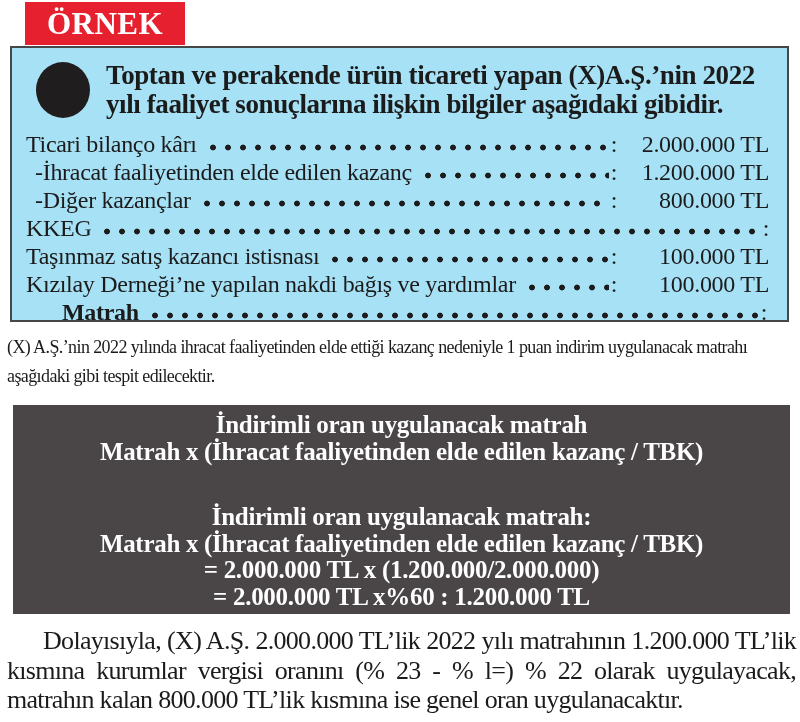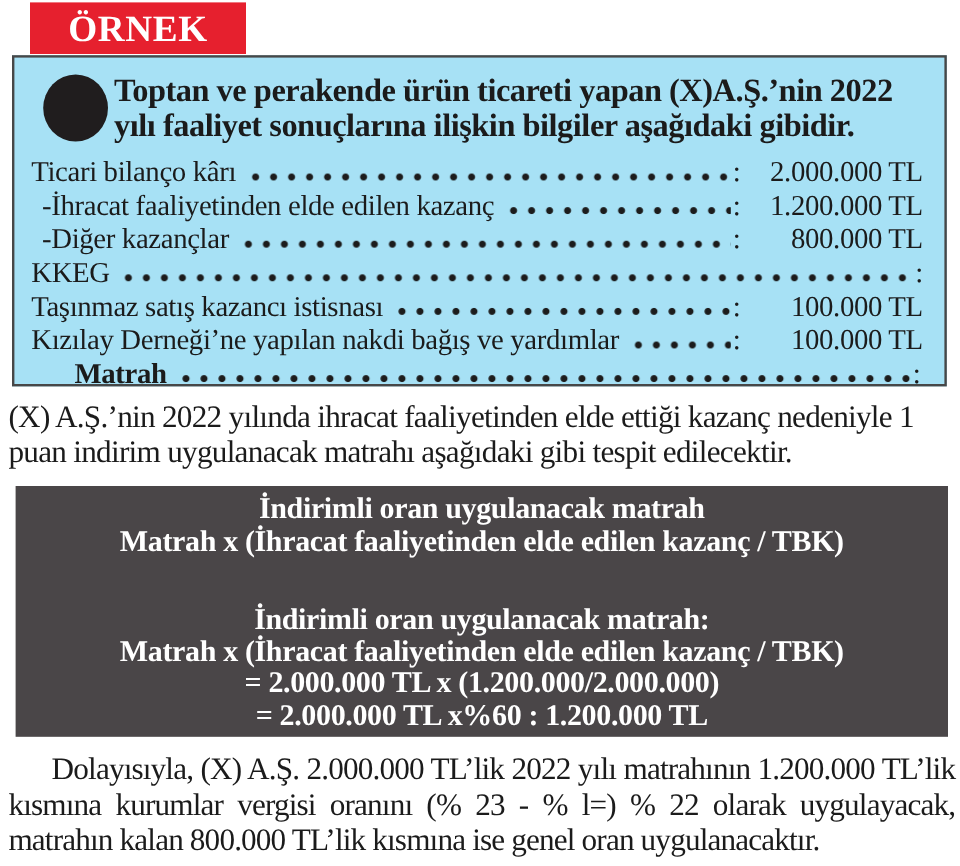--- a/index.html
+++ b/index.html
@@ -7,38 +7,38 @@
   body {
     position:relative;
     font-family:"Liberation Serif", serif;
     color:#1b1b1b;
     overflow:hidden;
   }
 
   
   .ornek-badge {
     position:absolute; left:25px; top:2px;
-    width:180px; height:43px;
+    width:160px; height:43px;
     background:#e6202e;
     color:#ffffff;
     font-weight:bold;
     font-size:31px;
     letter-spacing:0.5px;
     display:flex; align-items:center; justify-content:center;
   }
 
   
   .example-box {
     position:absolute; left:10px; top:46px;
     width:779px; height:276px;
     background:#a7e1f5;
     border:2px solid #474747;
     padding:10px 16px 0 12px;
   }
-  .intro-row { display:flex; gap:5px; padding:2px 2px 4px 12px; }
+  .intro-row { display:flex; gap:16px; padding:2px 2px 4px 12px; }
   .bullet-circle {
     flex:none; width:54px; height:56px;
     background:#201d1e; border-radius:50%;
     margin-top:2px;
   }
   .intro-text {
     font-weight:bold;
     font-size:27px; line-height:29px;
     letter-spacing:-0.4px;
     padding-top:1px;
@@ -70,21 +70,21 @@
     background-repeat:repeat-x;
   }
   .row-colon { flex:none; font-size:24px; }
   .row-value { flex:none; width:152px; text-align:right; }
   .row-value.empty { width:2px; }
 
   
   .narrative-paragraph {
     position:absolute; left:7px; top:333px;
     width:788px;
-    font-size:26px; line-height:29px;
+    font-size:18px; line-height:29px;
     letter-spacing:-0.6px;
   }
 
   
   .formula-box {
     position:absolute; left:13px; top:405px;
     width:777px; height:209px;
     background:#4a4648;
     color:#ffffff;
     font-weight:bold;

